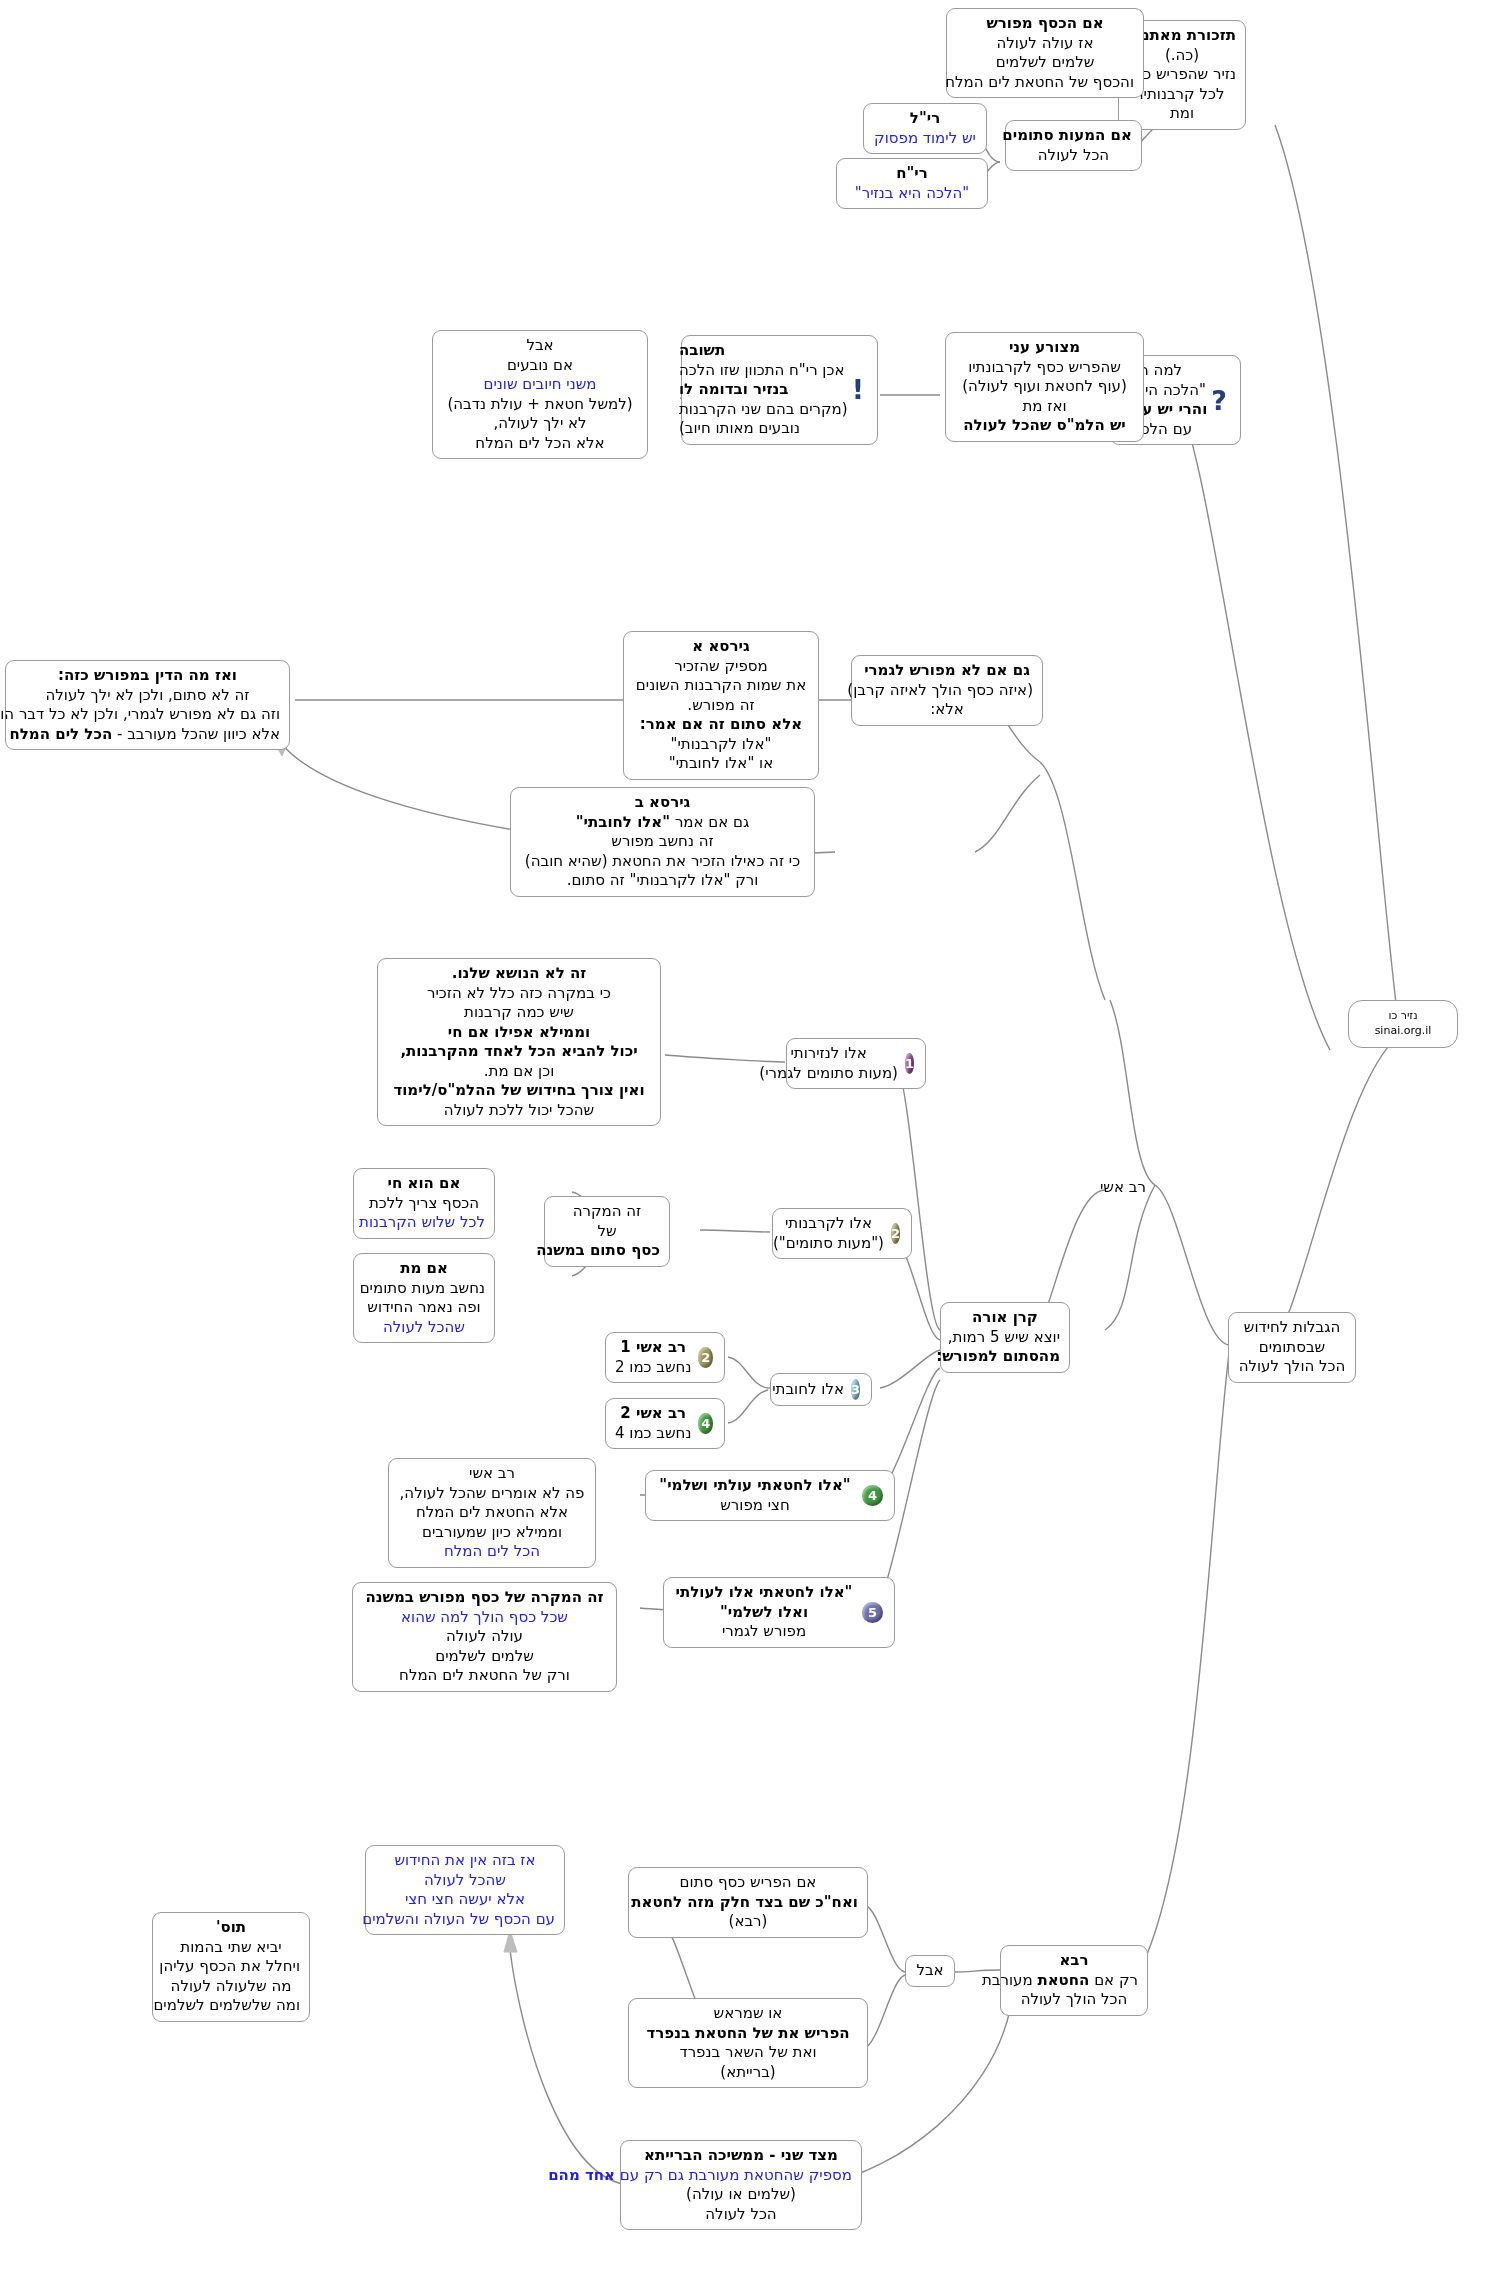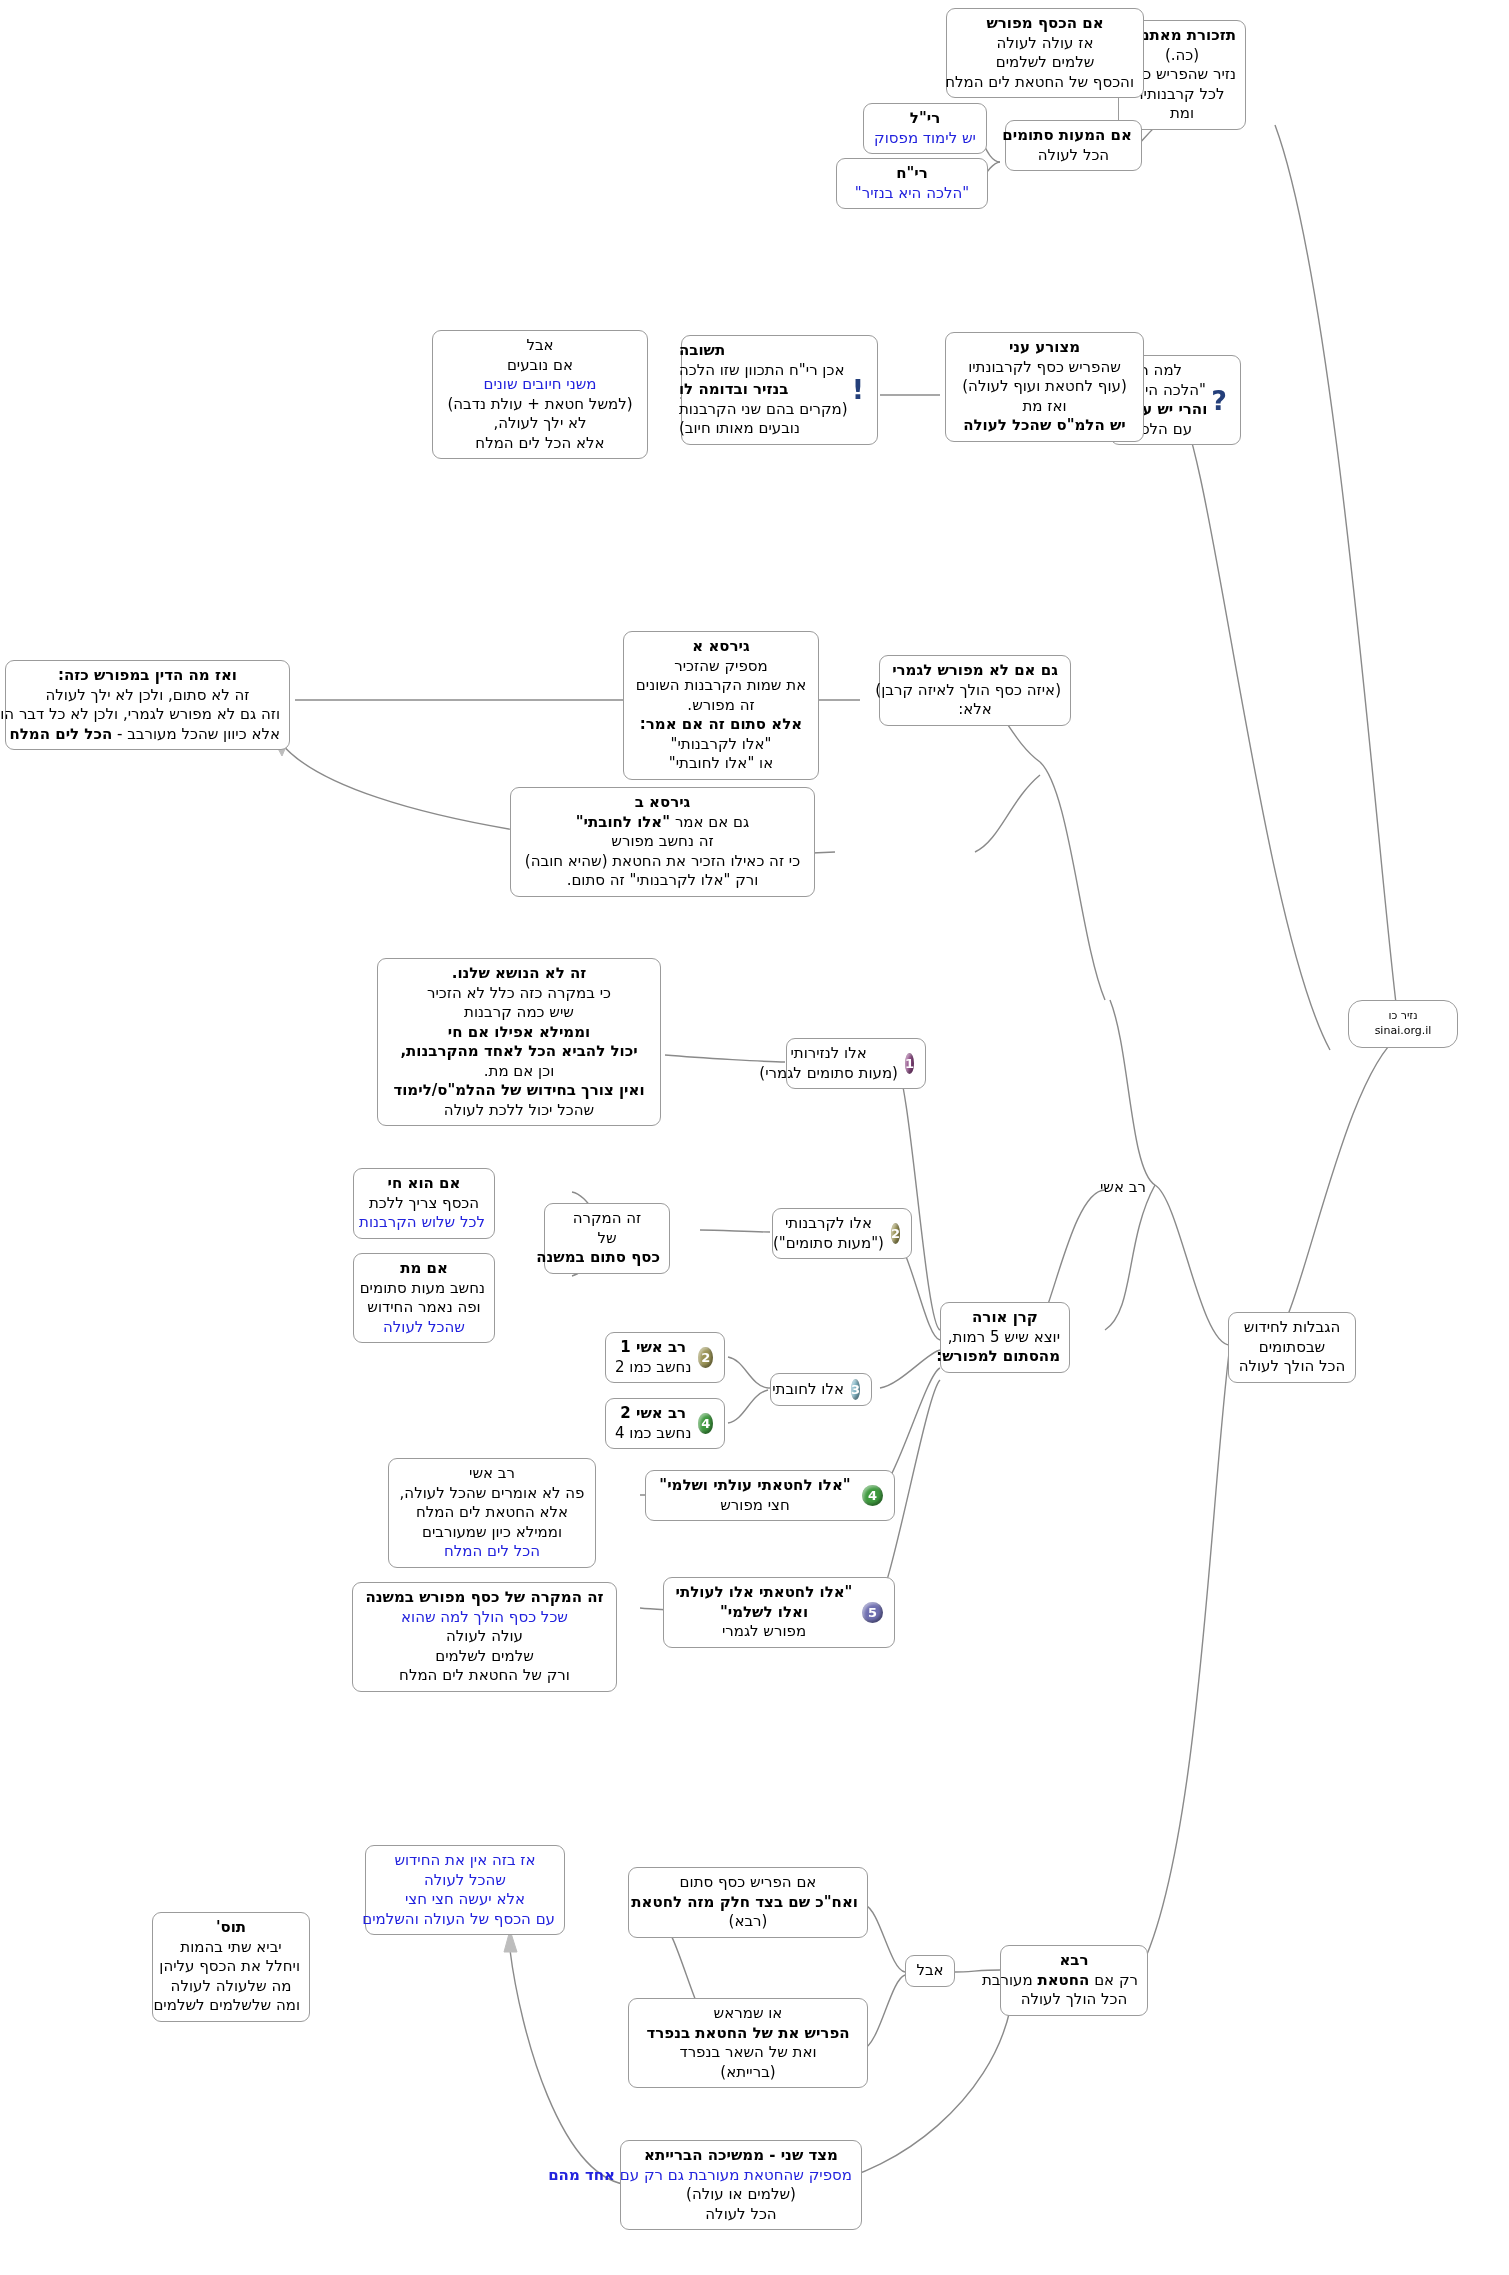--- a/index.html
+++ b/index.html
@@ -201,21 +201,21 @@
 
   <div class="node" style="left:432px;top:330px;width:216px;">
     <span class="ln">אבל</span>
     <span class="ln">אם נובעים</span>
     <span class="ln blue">משני חיובים שונים</span>
     <span class="ln">(למשל חטאת + עולת נדבה)</span>
     <span class="ln">לא ילך לעולה,</span>
     <span class="ln">אלא הכל לים המלח</span>
   </div>
 
-  <div class="node" style="left:879px;top:655px;width:192px;">
+  <div class="node" style="left:851px;top:655px;width:192px;">
     <span class="ln b">גם אם לא מפורש לגמרי</span>
     <span class="ln">(איזה כסף הולך לאיזה קרבן)</span>
     <span class="ln">אלא:</span>
   </div>
 
   <div class="node" style="left:623px;top:631px;width:196px;">
     <span class="ln b">גירסא א</span>
     <span class="ln">מספיק שהזכיר</span>
     <span class="ln">את שמות הקרבנות השונים</span>
     <span class="ln">זה מפורש.</span>
@@ -304,21 +304,21 @@
     <span class="ln blue">לכל שלוש הקרבנות</span>
   </div>
 
   <div class="node" style="left:353px;top:1253px;width:142px;">
     <span class="ln b">אם מת</span>
     <span class="ln">נחשב מעות סתומים</span>
     <span class="ln">ופה נאמר החידוש</span>
     <span class="ln blue">שהכל לעולה</span>
   </div>
 
-  <div class="node" style="left:544px;top:1196px;width:126px;margin-top:7px;">
+  <div class="node" style="left:544px;top:1196px;width:126px;">
     <span class="ln">זה המקרה</span>
     <span class="ln">של</span>
     <span class="ln b">כסף סתום במשנה</span>
   </div>
 
   <div class="node withbadge" style="left:605px;top:1332px;width:120px;">
     <span class="badge o">2</span>
     <span class="txtwrap">
       <span class="ln b">רב אשי 1</span>
       <span class="ln">נחשב כמו 2</span>

